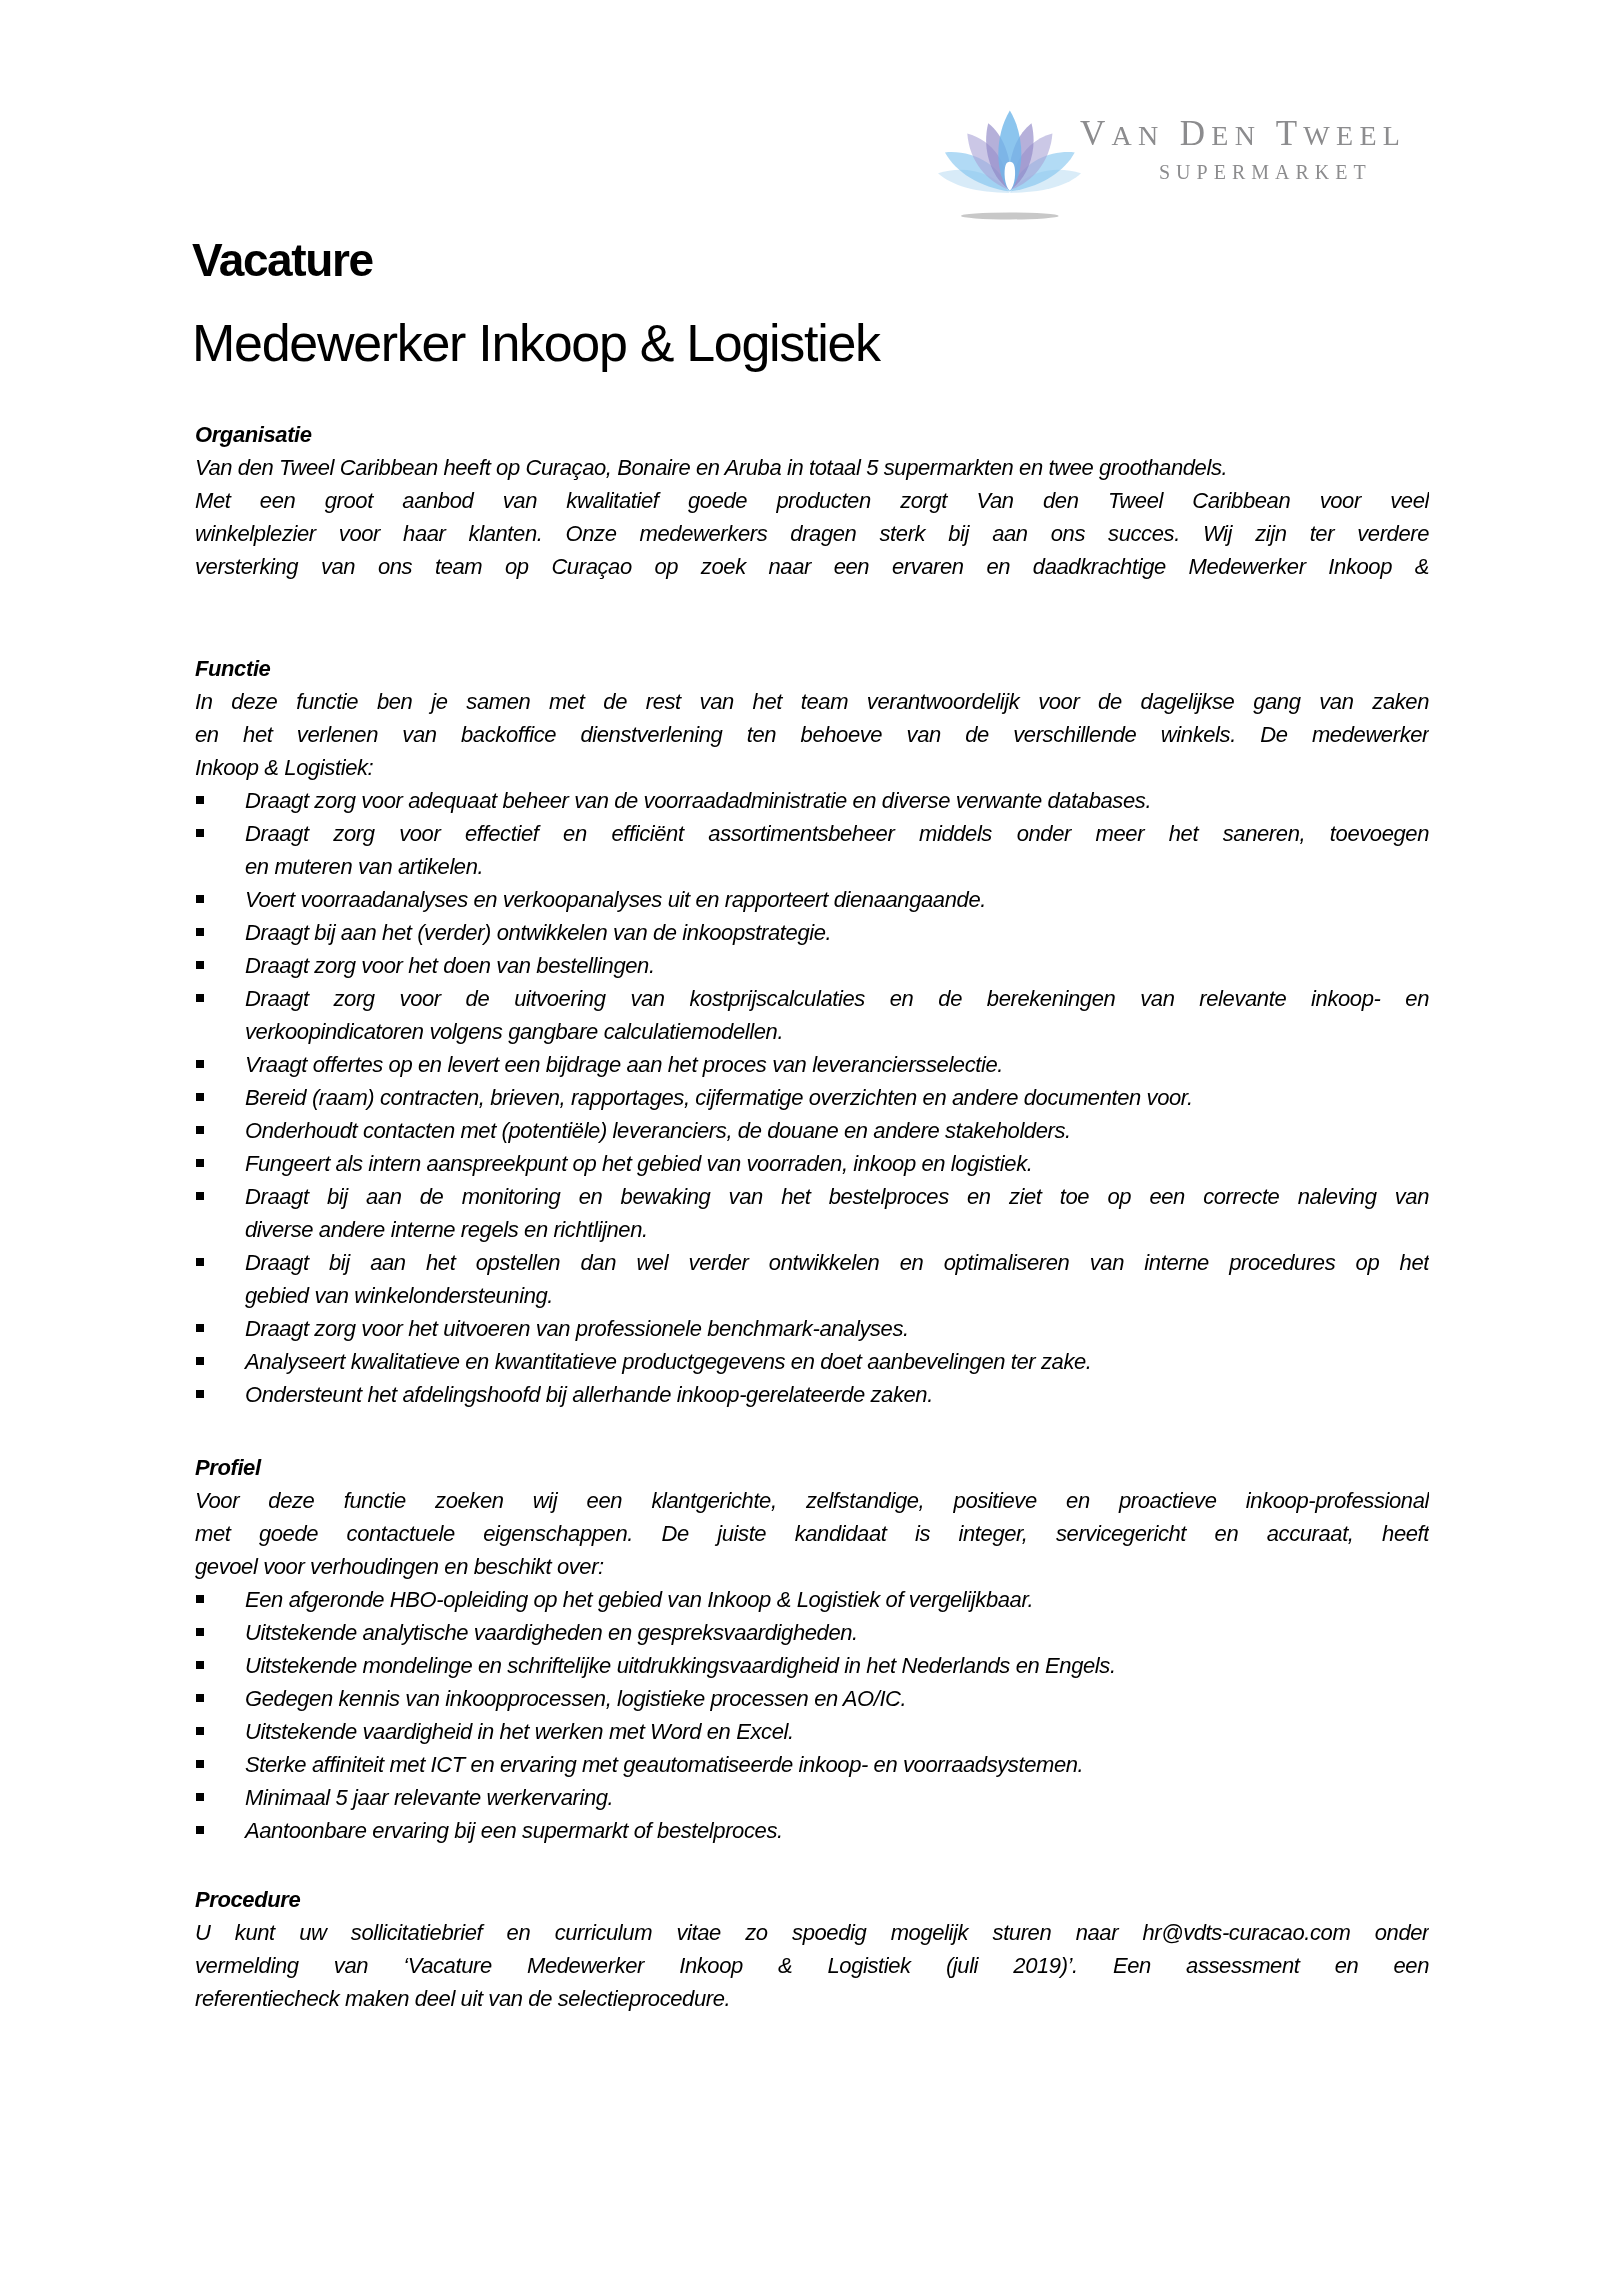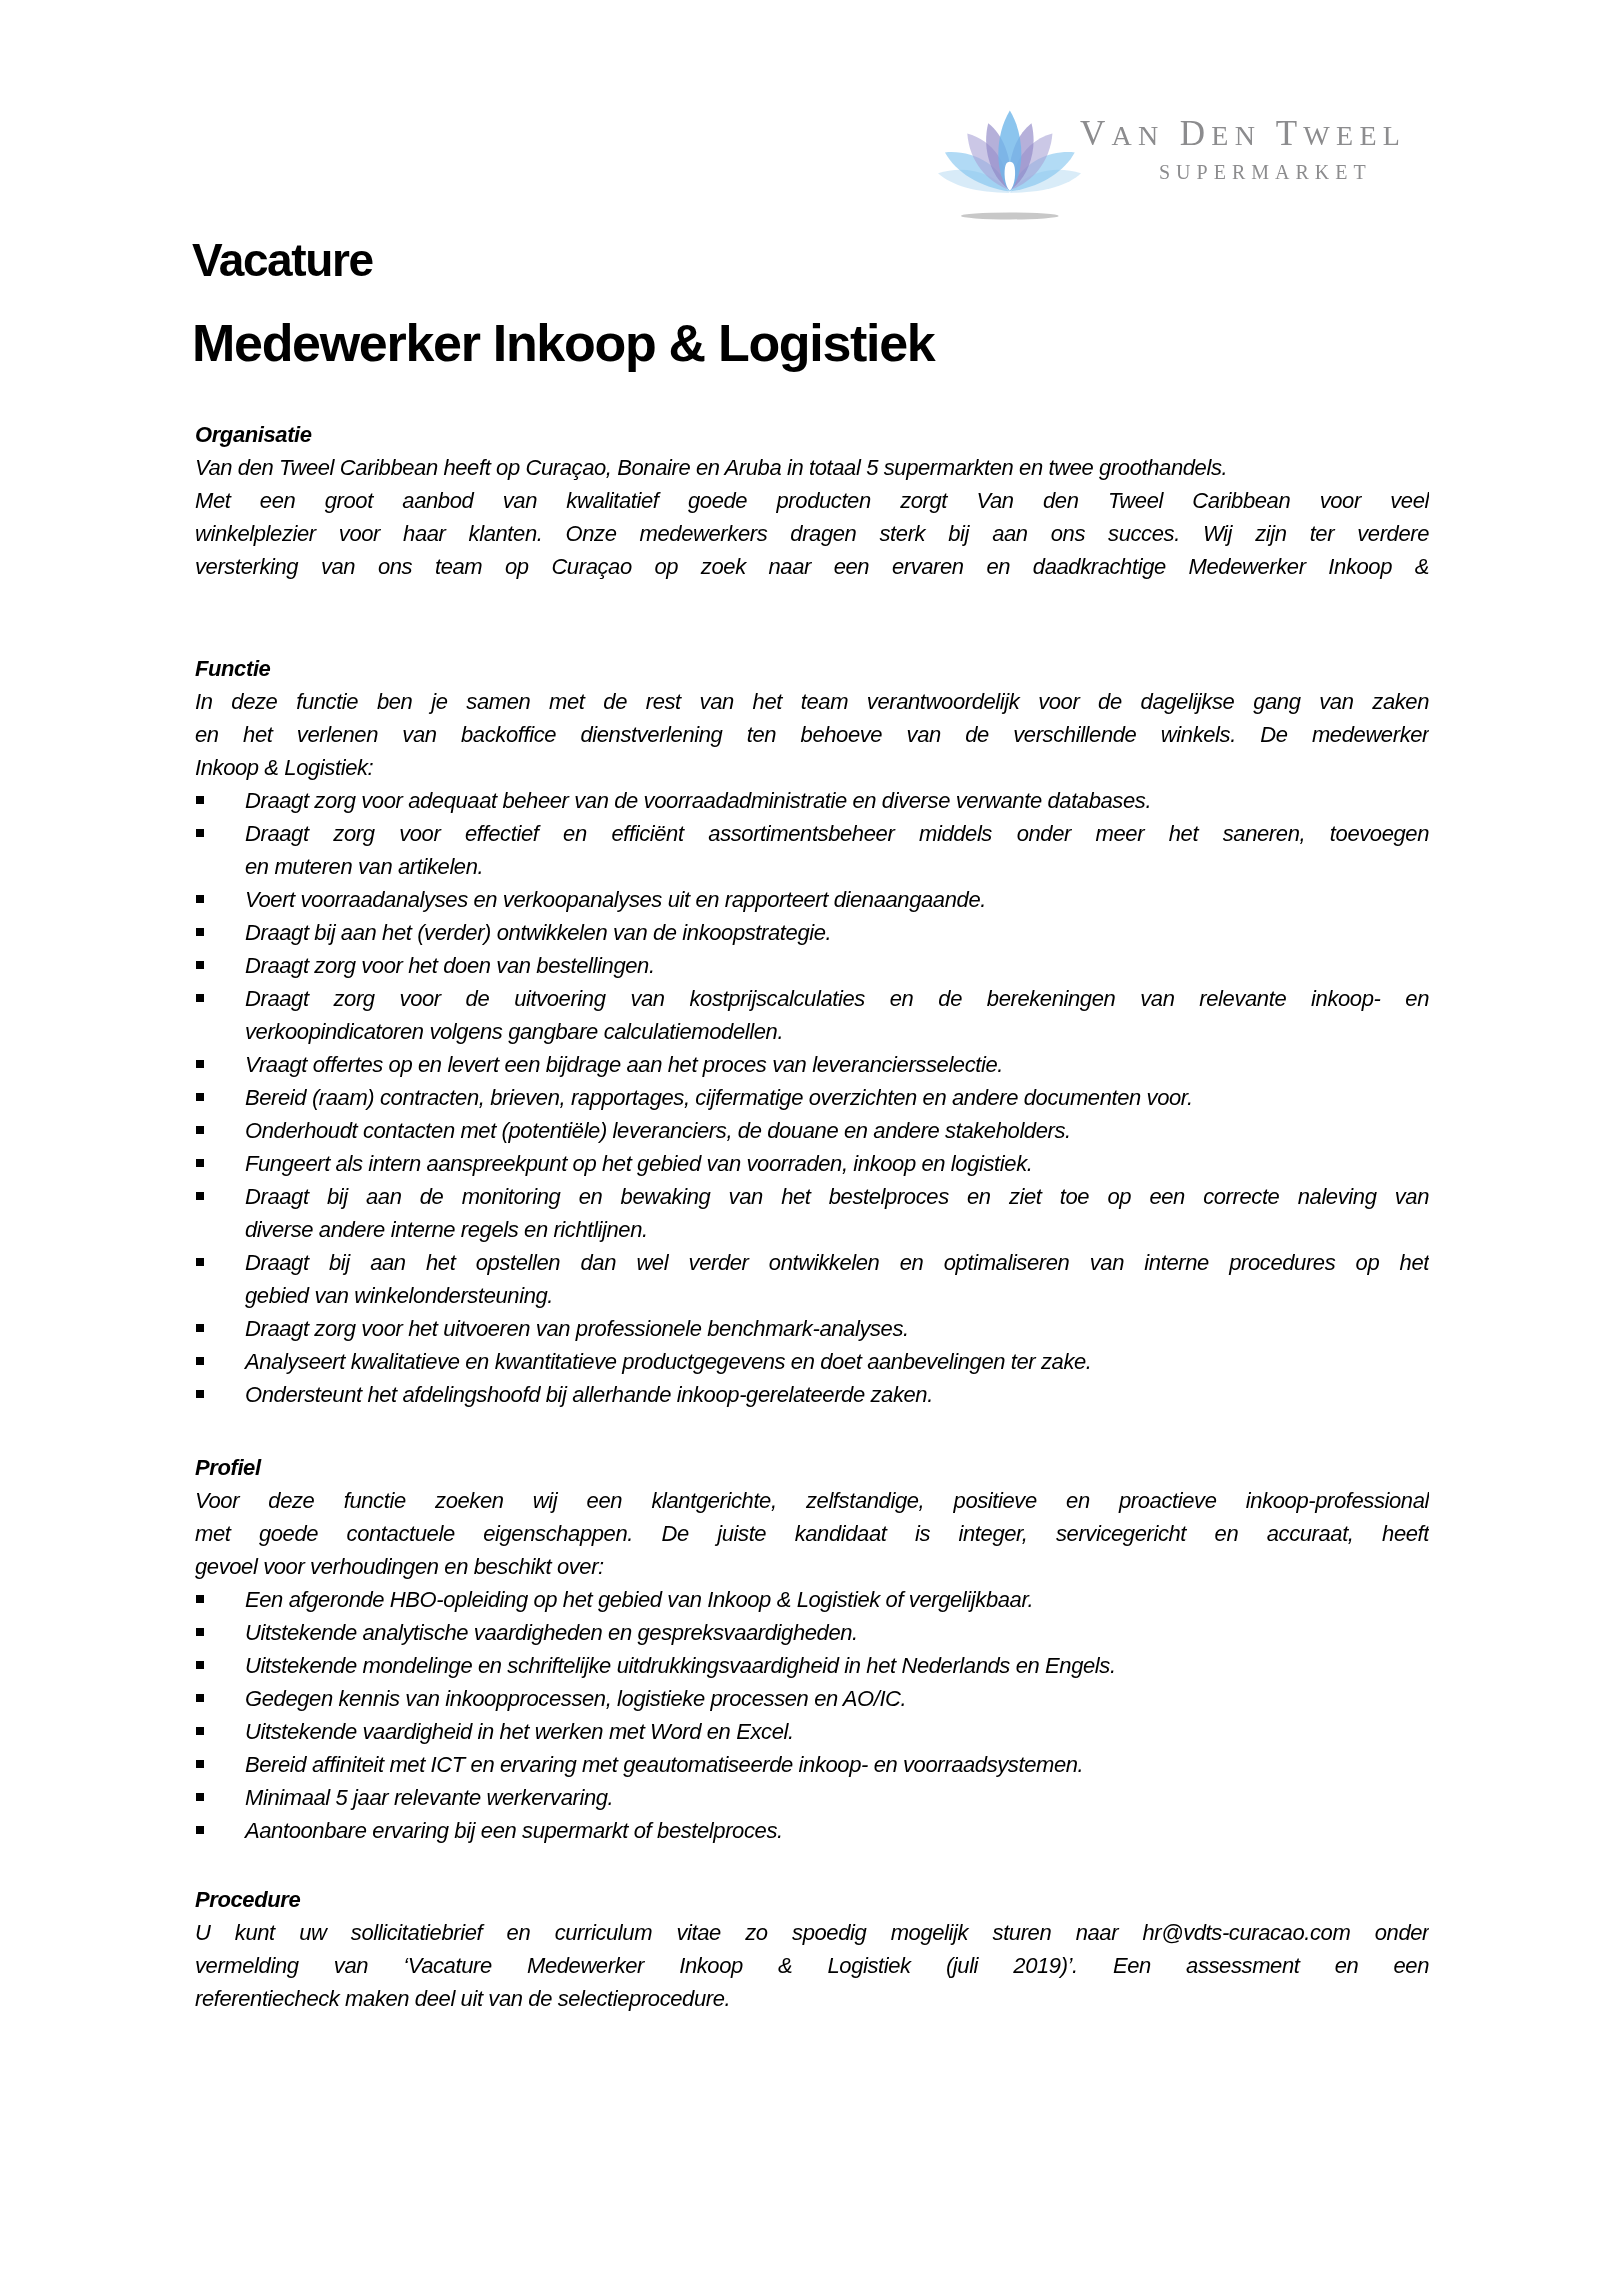--- a/index.html
+++ b/index.html
@@ -13,21 +13,21 @@
                font-family: "Liberation Serif", "DejaVu Serif", serif; color: #8c8c8e;
                font-size: 35px; letter-spacing: 6.3px; line-height: 38px; }
   .logo-name .sc { font-size: 28px; }
   .logo-sub { position: absolute; left: 225px; top: 56px; white-space: nowrap;
               font-family: "Liberation Serif", "DejaVu Serif", serif; color: #8c8c8e;
               font-size: 20px; letter-spacing: 6px; line-height: 22px; text-align: center; }
 
   
   .title { position: absolute; left: 192px; top: 222px; font-weight: bold;
            font-size: 46px; line-height: 77px; letter-spacing: -1.4px; white-space: nowrap; }
-  .subtitle { position: absolute; left: 192px; top: 312px; font-weight: bold;
+  .subtitle { position: absolute; left: 192px; top: 312px; font-weight: normal;
               font-size: 52px; line-height: 63px; letter-spacing: -1.3px; white-space: nowrap; }
 
   
   .section { position: absolute; left: 195px; width: 1234px; }
   .line { height: 33px; line-height: 33px; font-size: 22px; letter-spacing: -0.4px;
           white-space: nowrap; overflow: visible; font-style: italic; }
   .heading { font-weight: bold; letter-spacing: -0.4px; }
   .just { text-align: justify; text-align-last: justify; white-space: normal; overflow: hidden; }
   .bullet { position: relative; padding-left: 50px; }
   .bullet .mark { position: absolute; left: 1.4px; top: 12px; width: 7.7px; height: 8.4px; background: #000; }
@@ -116,21 +116,21 @@
   <div class="line just">Voor deze functie zoeken wij een klantgerichte, zelfstandige, positieve en proactieve inkoop-professional</div>
   <div class="line just">met goede contactuele eigenschappen. De juiste kandidaat is integer, servicegericht en accuraat, heeft</div>
   <div class="line">gevoel voor verhoudingen en beschikt over:</div>
 
   <div>
     <div class="line bullet"><span class="mark"></span><span>Een afgeronde HBO-opleiding op het gebied van Inkoop &amp; Logistiek of vergelijkbaar.</span></div>
     <div class="line bullet"><span class="mark"></span><span>Uitstekende analytische vaardigheden en gespreksvaardigheden.</span></div>
     <div class="line bullet"><span class="mark"></span><span>Uitstekende mondelinge en schriftelijke uitdrukkingsvaardigheid in het Nederlands en Engels.</span></div>
     <div class="line bullet"><span class="mark"></span><span>Gedegen kennis van inkoopprocessen, logistieke processen en AO/IC.</span></div>
     <div class="line bullet"><span class="mark"></span><span>Uitstekende vaardigheid in het werken met Word en Excel.</span></div>
-    <div class="line bullet"><span class="mark"></span><span>Bereid affiniteit met ICT en ervaring met geautomatiseerde inkoop- en voorraadsystemen.</span></div>
+    <div class="line bullet"><span class="mark"></span><span>Sterke affiniteit met ICT en ervaring met geautomatiseerde inkoop- en voorraadsystemen.</span></div>
     <div class="line bullet"><span class="mark"></span><span>Minimaal 5 jaar relevante werkervaring.</span></div>
     <div class="line bullet"><span class="mark"></span><span>Aantoonbare ervaring bij een supermarkt of bestelproces.</span></div>
   </div>
 </div>
 
 <div class="section" style="top:1883px;">
   <div class="line heading">Procedure</div>
   <div class="line just">
     <span>U kunt uw sollicitatiebrief en curriculum vitae zo spoedig mogelijk sturen naar </span><span>hr@vdts-curacao.com</span><span> onder</span>
   </div>

